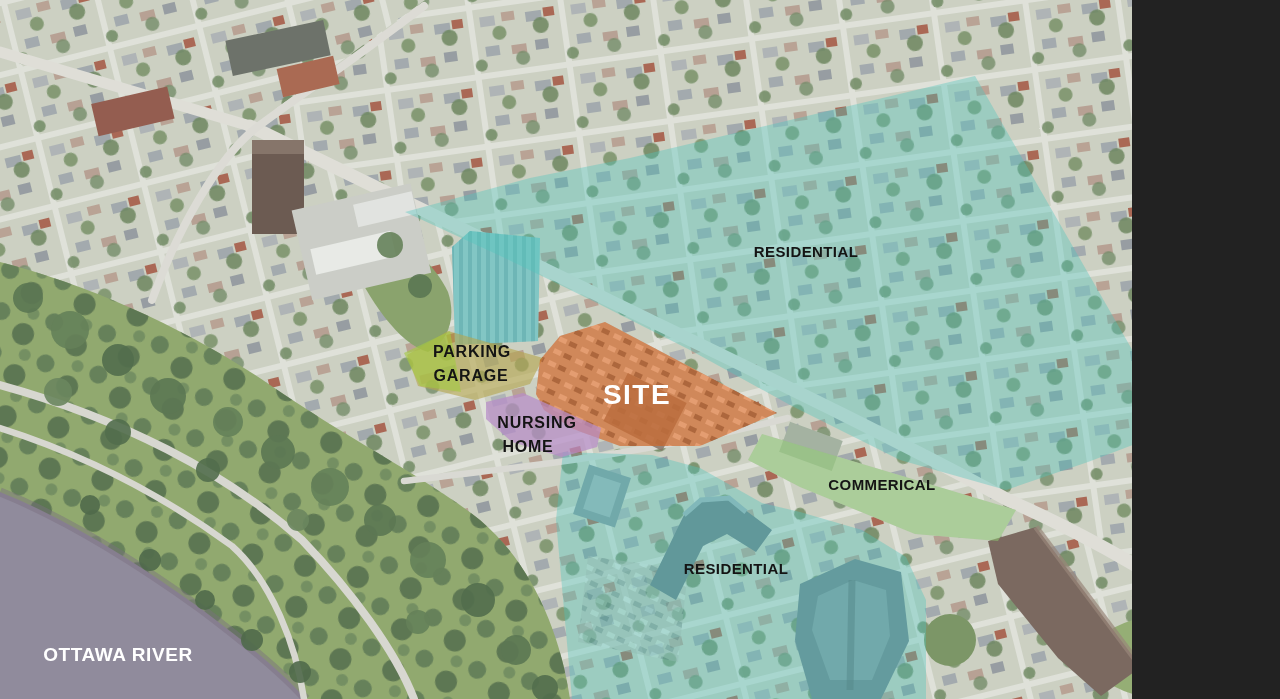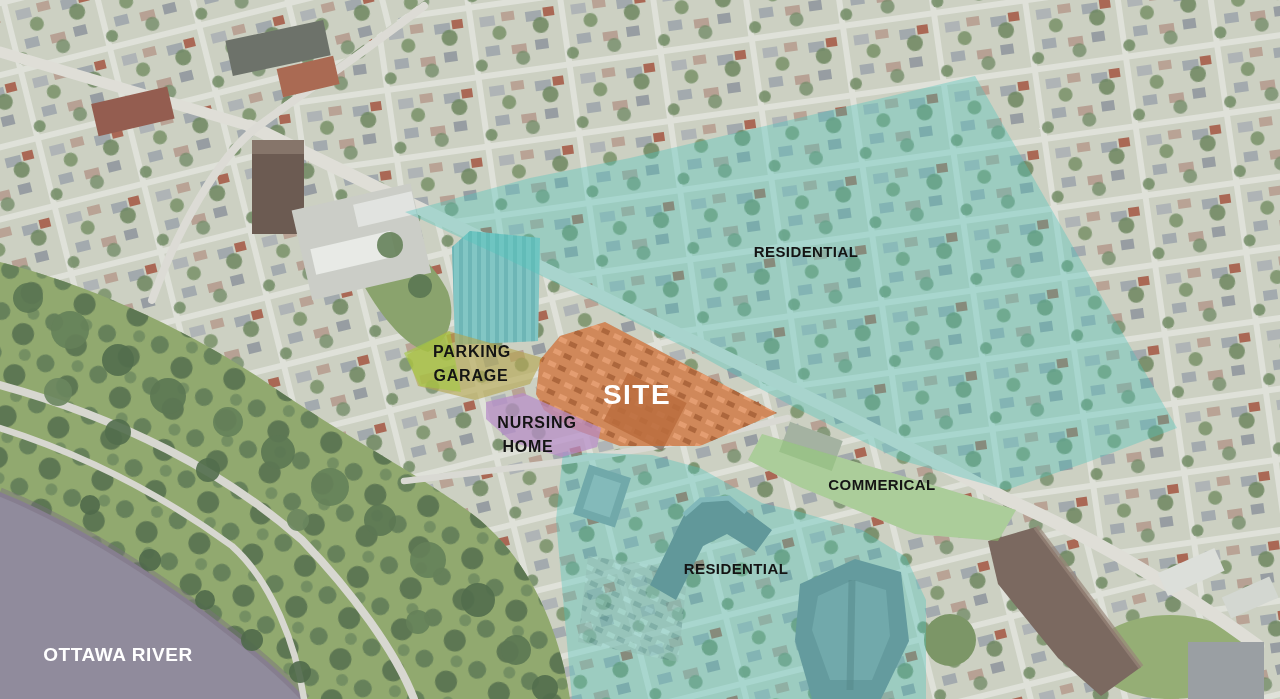--- a/index.html
+++ b/index.html
@@ -1,16 +1,16 @@
 <!DOCTYPE html>
 <html><head>
 <meta charset="utf-8">
 <style>
   html,body{margin:0;padding:0;background:#222;}
-  .stage{width:1280px;height:699px;position:relative;overflow:hidden;}
+  .stage{width:1132px;height:699px;position:relative;overflow:hidden;}
   svg{display:block;}
   text{font-family:"Liberation Sans","DejaVu Sans",sans-serif;font-weight:bold;text-anchor:middle;}
   .lbl{font-size:15px;fill:#141414;letter-spacing:.4px;}
   .lbl-md{font-size:16px;fill:#141414;letter-spacing:.8px;}
   .lbl-site{font-size:28px;fill:#ffffff;letter-spacing:1.5px;}
   .lbl-water{font-size:19px;fill:#ffffff;letter-spacing:.6px;}
 </style>
 </head>
 <body>
 

